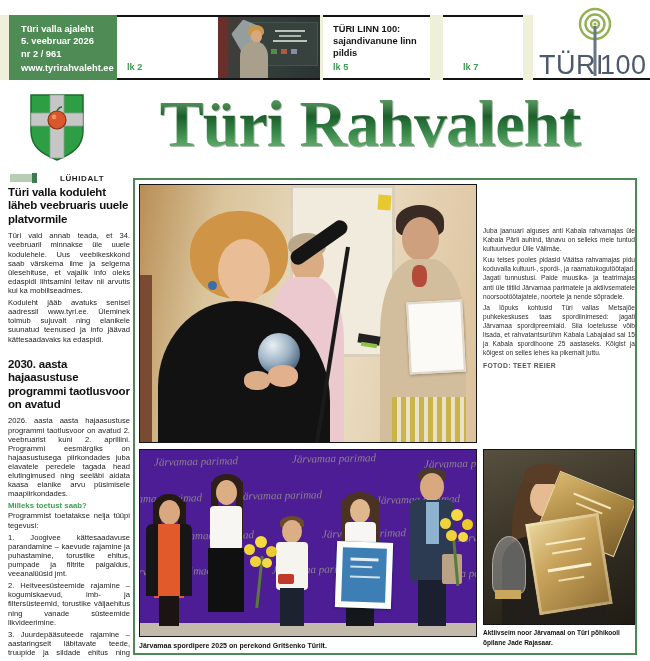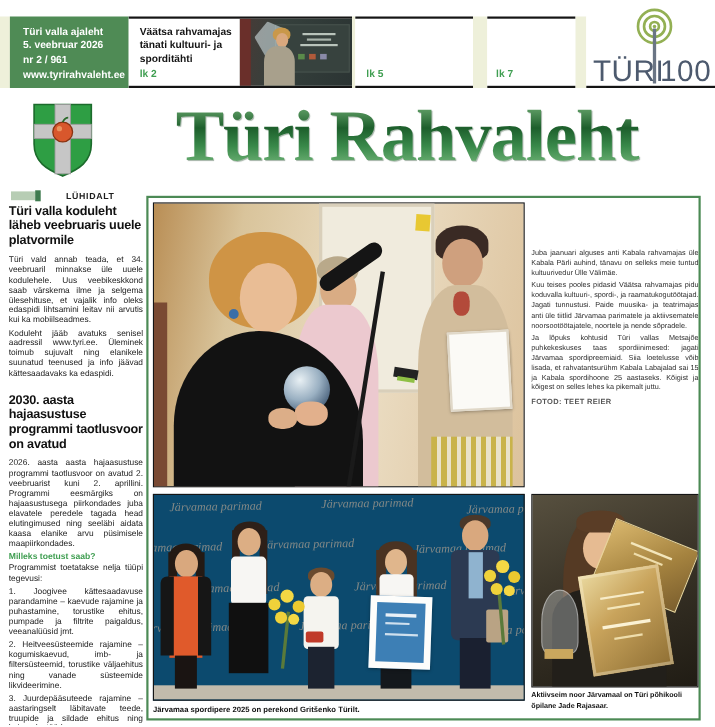--- a/index.html
+++ b/index.html
@@ -46,21 +46,21 @@
 
   
   .greenframe{left:133px;top:178px;width:504px;height:477px;border:2px solid #4c8a55;box-sizing:border-box;}
   .photo{border:1px solid #151515;box-sizing:border-box;overflow:hidden;}
   .caption{font-size:7px;font-weight:700;color:#111;line-height:1.5;}
 
   
   .mainphoto{left:139px;top:184px;width:338px;height:259px;
      background:linear-gradient(100deg,#b98e55 0%,#d9c49b 22%,#ecdfc6 55%,#dcc29c 100%);}
   
-  .familyphoto{left:139px;top:449px;width:338px;height:188px;background:#0c4a6e;}
+  .familyphoto{left:139px;top:449px;width:338px;height:188px;background:#4c1d95;}
   .script{position:absolute;font-family:"Liberation Serif",serif;font-style:italic;
           color:#98948b;font-size:11px;white-space:nowrap;opacity:.85;transform:rotate(-1deg);}
   
   .youthphoto{left:483px;top:449px;width:152px;height:176px;
      background:linear-gradient(160deg,#57503f 0%,#3a3428 45%,#201c14 100%);}
   .gold1{background:linear-gradient(135deg,#d9b76d 0%,#a5833f 55%,#7c5f2e 100%);border:1px solid #e7d49a;}
   .gold2{background:linear-gradient(145deg,#ead9a0 0%,#c9a45c 40%,#8f6f34 100%);
          box-shadow:inset 0 0 0 3px rgba(255,246,220,.35);}
 </style>
 </head>
@@ -74,47 +74,47 @@
   <div class="abs cream" style="left:523px;top:15px;width:10px;height:65px;"></div>
 
   <div class="abs infobox">
     <div class="l">Türi valla ajaleht</div>
     <div class="l">5. veebruar 2026</div>
     <div class="l">nr 2 / 961</div>
     <div class="site">www.tyrirahvaleht.ee</div>
   </div>
 
   <div class="abs teaser" style="left:117px;top:15px;width:203px;height:65px;">
-    <div class="tt pre" style="width:95px;">Väätsa rahvamajas
-tänati kultuuri- ja
-sporditähti</div>
     <div class="pr">lk 2</div>
     <div class="abs" style="right:0;top:0;width:102px;height:61px;overflow:hidden;background:linear-gradient(100deg,#4a3a36 0%,#35403c 35%,#2b3433 100%);">
       <div class="abs" style="left:0;top:0;width:10px;height:61px;background:#6a2f2a;"></div>
       <div class="abs" style="left:32px;top:5px;width:66px;height:42px;background:#37423e;border:1px solid #46524d;">
         <div class="abs" style="left:24px;top:7px;width:30px;height:2px;background:#b9c4bb;"></div>
         <div class="abs" style="left:28px;top:12px;width:22px;height:2px;background:#a9b4ab;"></div>
         <div class="abs" style="left:22px;top:17px;width:34px;height:2px;background:#b9c4bb;"></div>
         <div class="abs" style="left:20px;top:26px;width:6px;height:5px;background:#5a8a4a;"></div>
         <div class="abs" style="left:30px;top:26px;width:6px;height:5px;background:#b05a3a;"></div>
         <div class="abs" style="left:40px;top:26px;width:6px;height:5px;background:#8a8aa8;"></div>
       </div>
       <div class="abs" style="left:14px;top:2px;width:30px;height:32px;background:rgba(222,236,240,.55);clip-path:polygon(50% 0,100% 35%,80% 100%,20% 100%,0 35%);transform:rotate(-14deg);"></div>
       <div class="abs" style="left:30px;top:8px;width:16px;height:12px;background:#c9984a;border-radius:50% 50% 40% 40%;"></div>
       <div class="abs" style="left:33px;top:13px;width:11px;height:13px;background:#d9a87e;border-radius:50%;"></div>
       <div class="abs" style="left:22px;top:25px;width:28px;height:36px;background:#a8a08c;border-radius:40% 40% 0 0;"></div>
     </div>
   </div>
 
   <div class="abs teaser" style="left:323px;top:15px;width:107px;height:65px;">
+    <div class="tt pre" style="width:92px;">TÜRI LINN 100:
+sajandivanune linn
+pildis</div>
     <div class="pr">lk 5</div>
   </div>
 
   <div class="abs teaser" style="left:443px;top:15px;width:80px;height:65px;">
-    <div class="pr" style="left:8px;">lk 7</div>
+    <div class="pr" style="left:20px;">lk 7</div>
   </div>
 
   <div class="abs logoarea">
     <svg class="abs" style="left:6px;top:-9px;" width="108" height="74" viewBox="0 0 108 74">
       <circle cx="56" cy="18" r="4" fill="none" stroke="#93b054" stroke-width="2.4"></circle>
       <circle cx="56" cy="18" r="9.5" fill="none" stroke="#93b054" stroke-width="2.4"></circle>
       <circle cx="56" cy="18" r="15" fill="none" stroke="#93b054" stroke-width="2.4"></circle>
       <circle cx="56" cy="18" r="1.6" fill="#93b054"></circle>
       <line x1="56" y1="20" x2="56" y2="70" stroke="#6a7585" stroke-width="3"></line>
       <text x="0" y="68" font-family="Liberation Sans, sans-serif" font-size="27" letter-spacing="0.5" fill="#4d5a6e">TÜRI</text>

